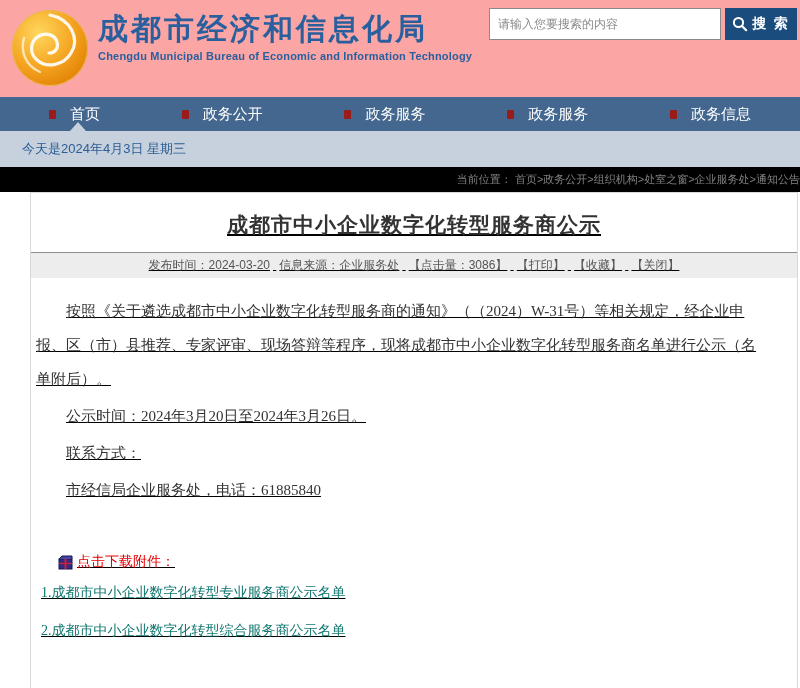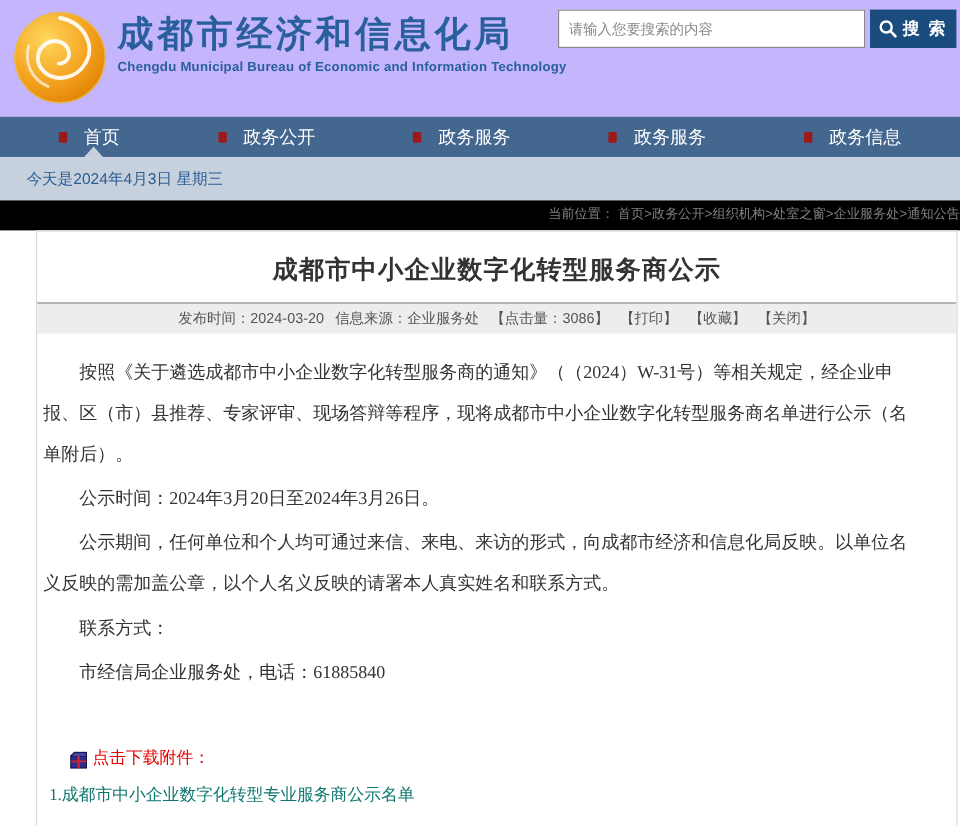--- a/index.html
+++ b/index.html
@@ -1,45 +1,45 @@
 <!DOCTYPE html>
 <html><head>
 <meta charset="utf-8">
 <style>
   * { margin:0; padding:0; box-sizing:border-box; }
   html,body { background:#fff; }
   body { font-family:"Liberation Sans","DejaVu Sans",sans-serif; width:800px; height:688px; overflow:hidden; }
   .page { width:800px; height:688px; position:relative; background:#fff; }
 
   
-  .header { height:97px; position:relative; background:#c4b5fd; }
+  .header { height:97px; position:relative; background:#fca5a5; }
   .logo { position:absolute; left:10px; top:8px; width:80px; height:80px; }
   .brand { position:absolute; left:98px; top:10px; }
   .brand .cn { font-size:30px; font-weight:bold; color:#2a5f9e; letter-spacing:3px; line-height:38px; }
   .brand .en { font-size:11px; font-weight:bold; color:#2a5f9e; margin-top:2px; letter-spacing:0.2px; }
   .searchbar { position:absolute; right:3px; top:8px; display:flex; }
-  .search-input { width:256px; height:32px; border:1px solid #8a8a8a; padding:0 8px; font-size:12px; color:#444; outline:none; }
+  .search-input { width:232px; height:32px; border:1px solid #8a8a8a; padding:0 8px; font-size:12px; color:#444; outline:none; }
   .search-input::placeholder { color:#8a8a8a; }
   .search-btn { width:72px; height:32px; margin-left:4px; background:#1b4c7e; color:#fff; border:none; font-size:14px; font-weight:bold; display:flex; align-items:center; justify-content:center; gap:4px; cursor:pointer; letter-spacing:2px;font-family:Liberation Serif, serif; }
 
   
   .nav { height:34px; background:#44678f; display:flex; align-items:stretch; justify-content:space-around; padding:0 8px; }
   .nav-item { position:relative; display:flex; align-items:center; color:#fff; font-size:15px; cursor:pointer; padding:0 6px; }
   .nav-bullet { width:7px; height:9px; background:#9b1b1b; border-radius:1px; margin-right:14px; display:inline-block; }
   .nav-caret { position:absolute; bottom:0; left:55%; transform:translateX(-50%); width:0; height:0; border-left:8px solid transparent; border-right:8px solid transparent; border-bottom:9px solid #c7d1dd; }
 
   
   .datebar { height:36px; line-height:36px; background:#c7d1dd; color:#2a5d94; font-size:13px; padding-left:22px; }
 
   
   .crumbbar { height:25px; line-height:25px; background:#000000; font-size:11px; color:#808080; text-align:right; white-space:nowrap; overflow:hidden; }
   .crumbbar .trail { color:#808080; cursor:pointer; }
 
   
-  .content-box { margin-left:30px; margin-right:2px; height:496px; border:1px solid #d9d9d9; border-bottom:none; background:#fff; overflow:hidden; }
+  .content-box { margin-left:30px; margin-right:2px; height:496px; border:1px solid #d9d9d9; border-bottom:none; background:#fff; overflow:hidden;text-decoration:underline; }
   .article-title { text-align:center; font-size:21px; font-weight:bold; color:#333; margin-top:18px; letter-spacing:1px; }
   .meta-bar { margin-top:13px; border-top:1px solid #8f8f8f; background:#ededed; text-align:center; font-size:12px; color:#555; padding:4px 12px; }
   .meta-bar span { margin:0 3px; }
   .meta-action { cursor:pointer; }
 
   .article-body { padding:16px 30px 0 5px; font-family:"Liberation Serif","DejaVu Serif",serif; font-size:15px; color:#333; }
   .article-body p { line-height:34px; margin-bottom:3px; text-indent:2em; }
   .spacer { height:40px; }
 
   .attach-head { display:flex; align-items:center; margin-left:22px; color:#e60000; font-size:14px; line-height:24px; }
@@ -120,21 +120,20 @@
       <span>信息来源：企业服务处</span>
       <span>【点击量：3086】</span>
       <span class="meta-action">【打印】</span>
       <span class="meta-action">【收藏】</span>
       <span class="meta-action">【关闭】</span>
     </div>
 
     <div class="article-body">
       <p>按照《关于遴选成都市中小企业数字化转型服务商的通知》（（2024）W-31号）等相关规定，经企业申报、区（市）县推荐、专家评审、现场答辩等程序，现将成都市中小企业数字化转型服务商名单进行公示（名单附后）。</p>
       <p>公示时间：2024年3月20日至2024年3月26日。</p>
-      <p>公示期间，任何单位和个人均可通过来信、来电、来访的形式，向成都市经济和信息化局反映。以单位名义反映的需加盖公章，以个人名义反映的请署本人真实姓名和联系方式。</p>
       <p>联系方式：</p>
       <p>市经信局企业服务处，电话：61885840</p>
 
       <div class="spacer"></div>
 
       <div class="attach-head">
         <svg width="16" height="15" viewBox="0 0 16 15">
           <rect x="1" y="4" width="13" height="10" fill="#312c85" stroke="#15154f" stroke-width="1"></rect>
           <path d="M1 4 L4 1 L14 1 L14 4" fill="#4a45a0" stroke="#15154f" stroke-width="1"></path>
           <line x1="7.5" y1="4" x2="7.5" y2="14" stroke="#cc2233" stroke-width="2"></line>

